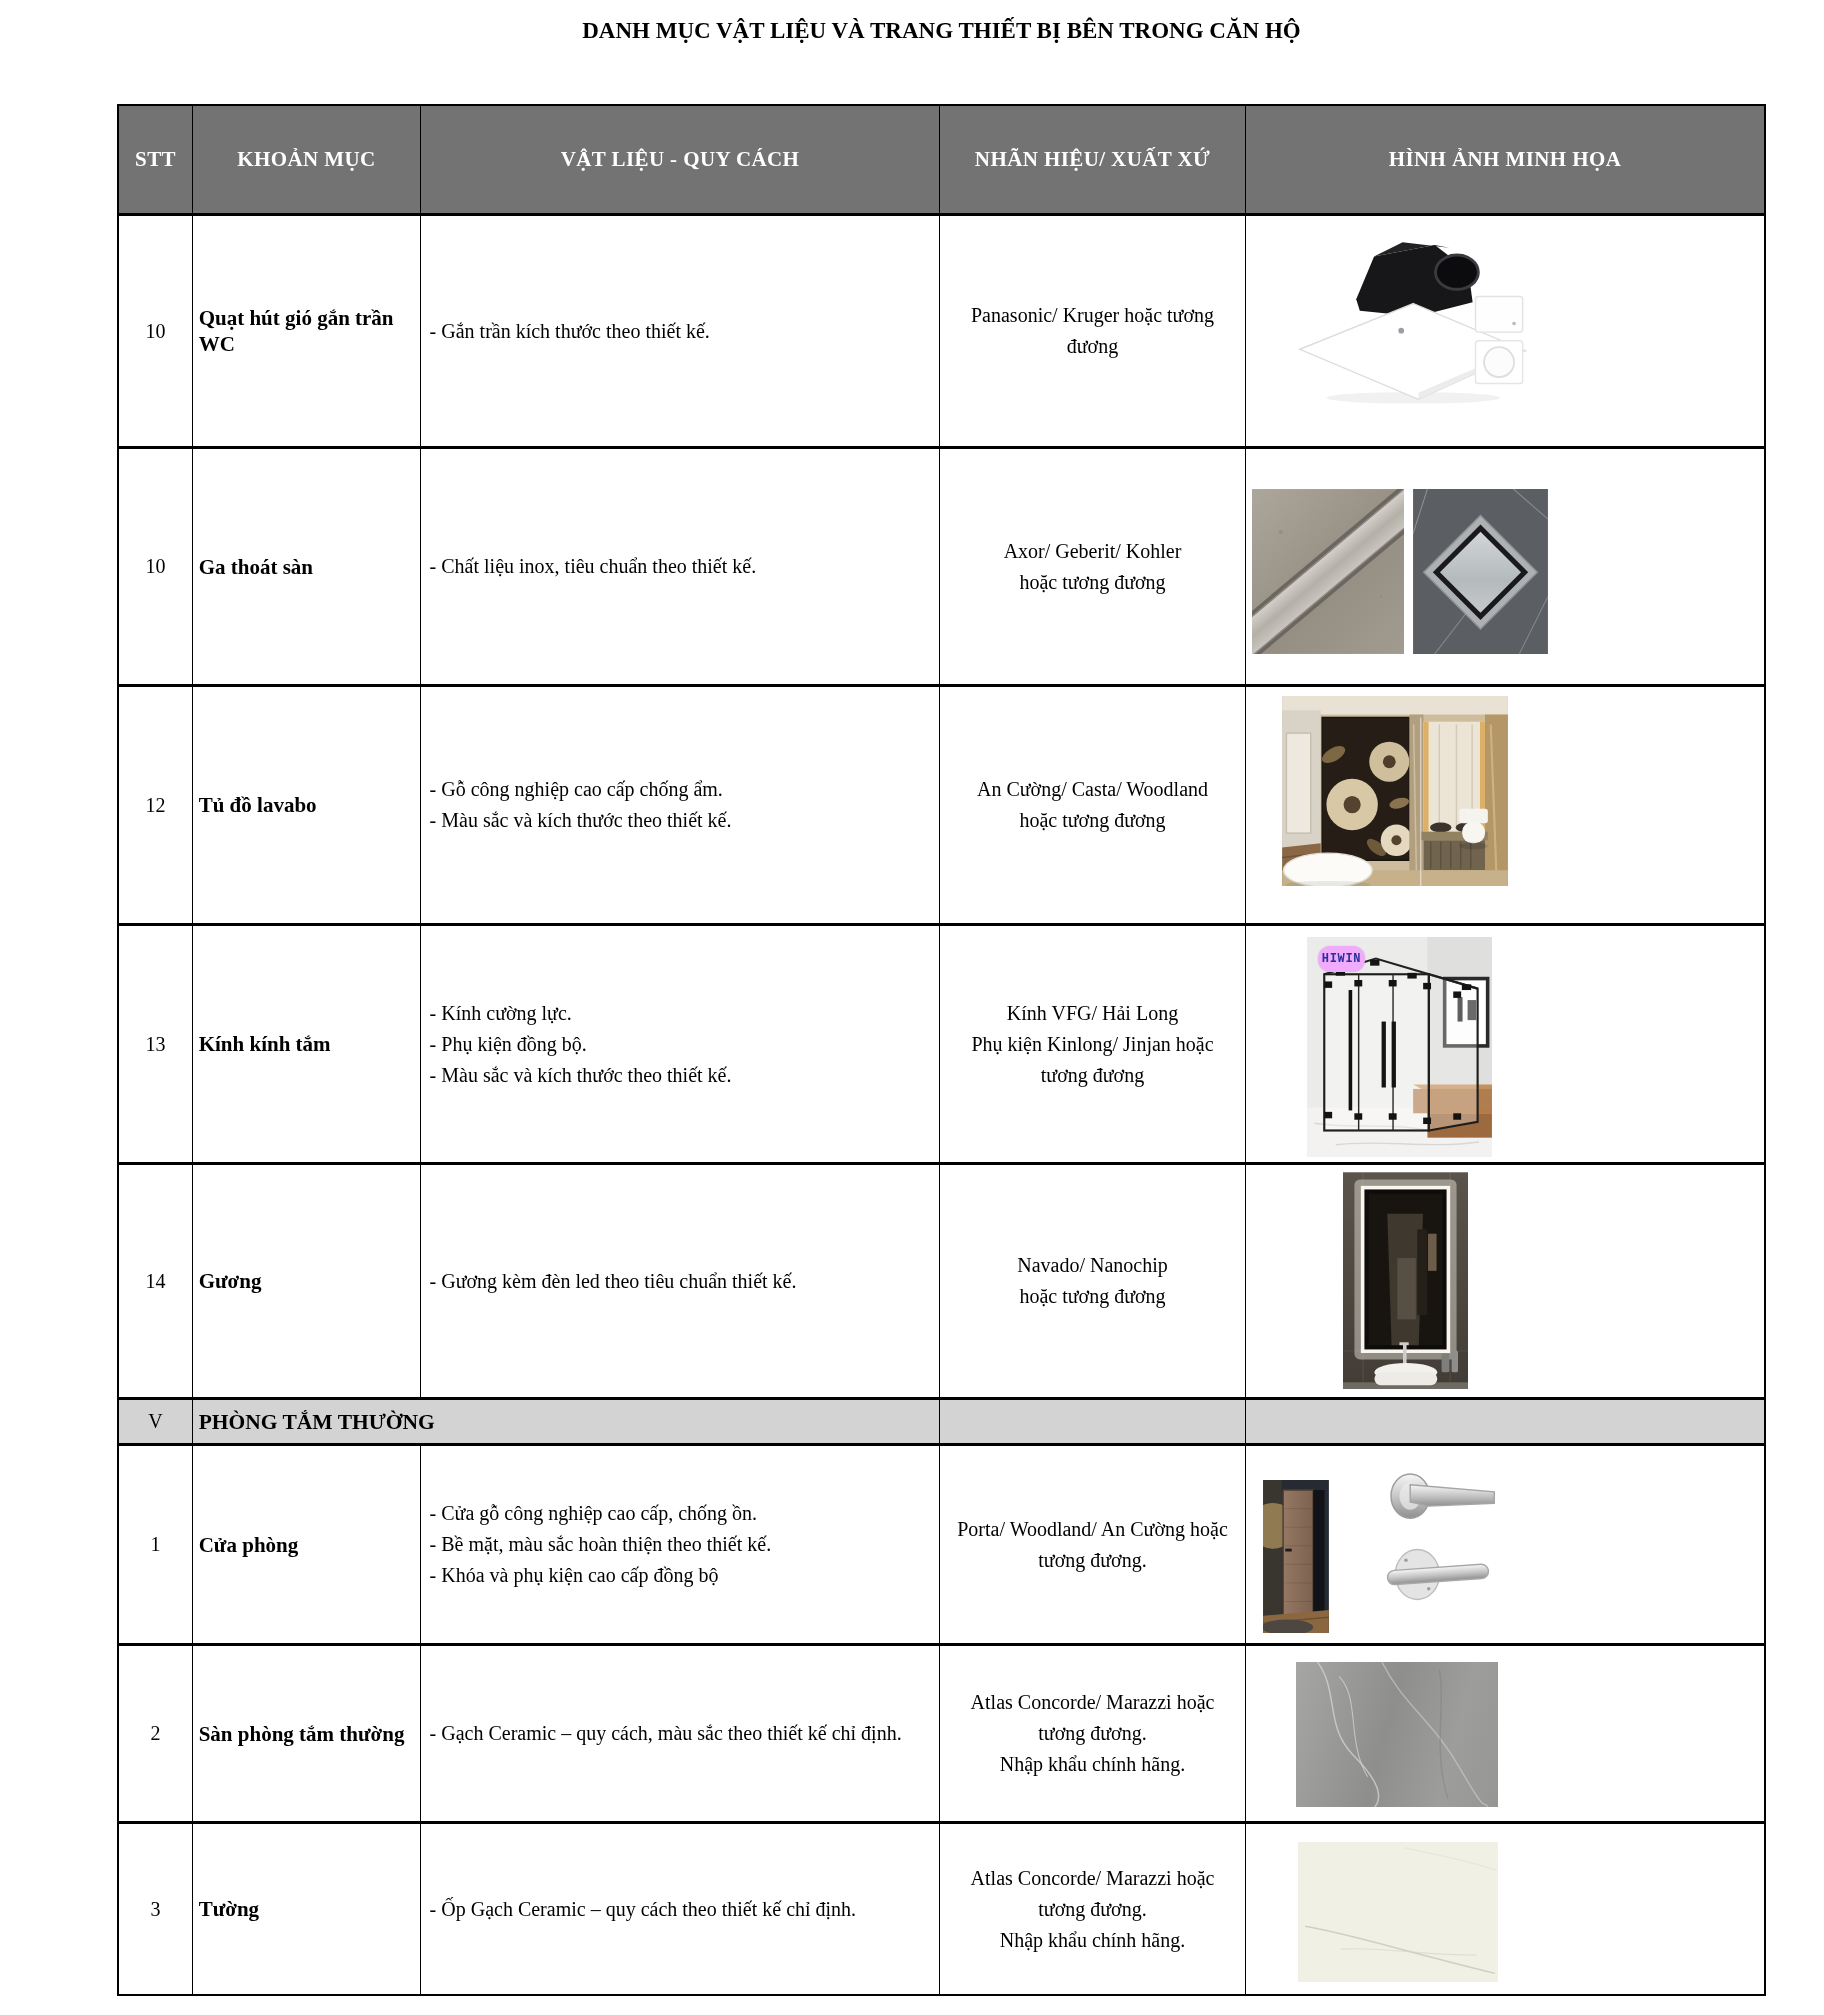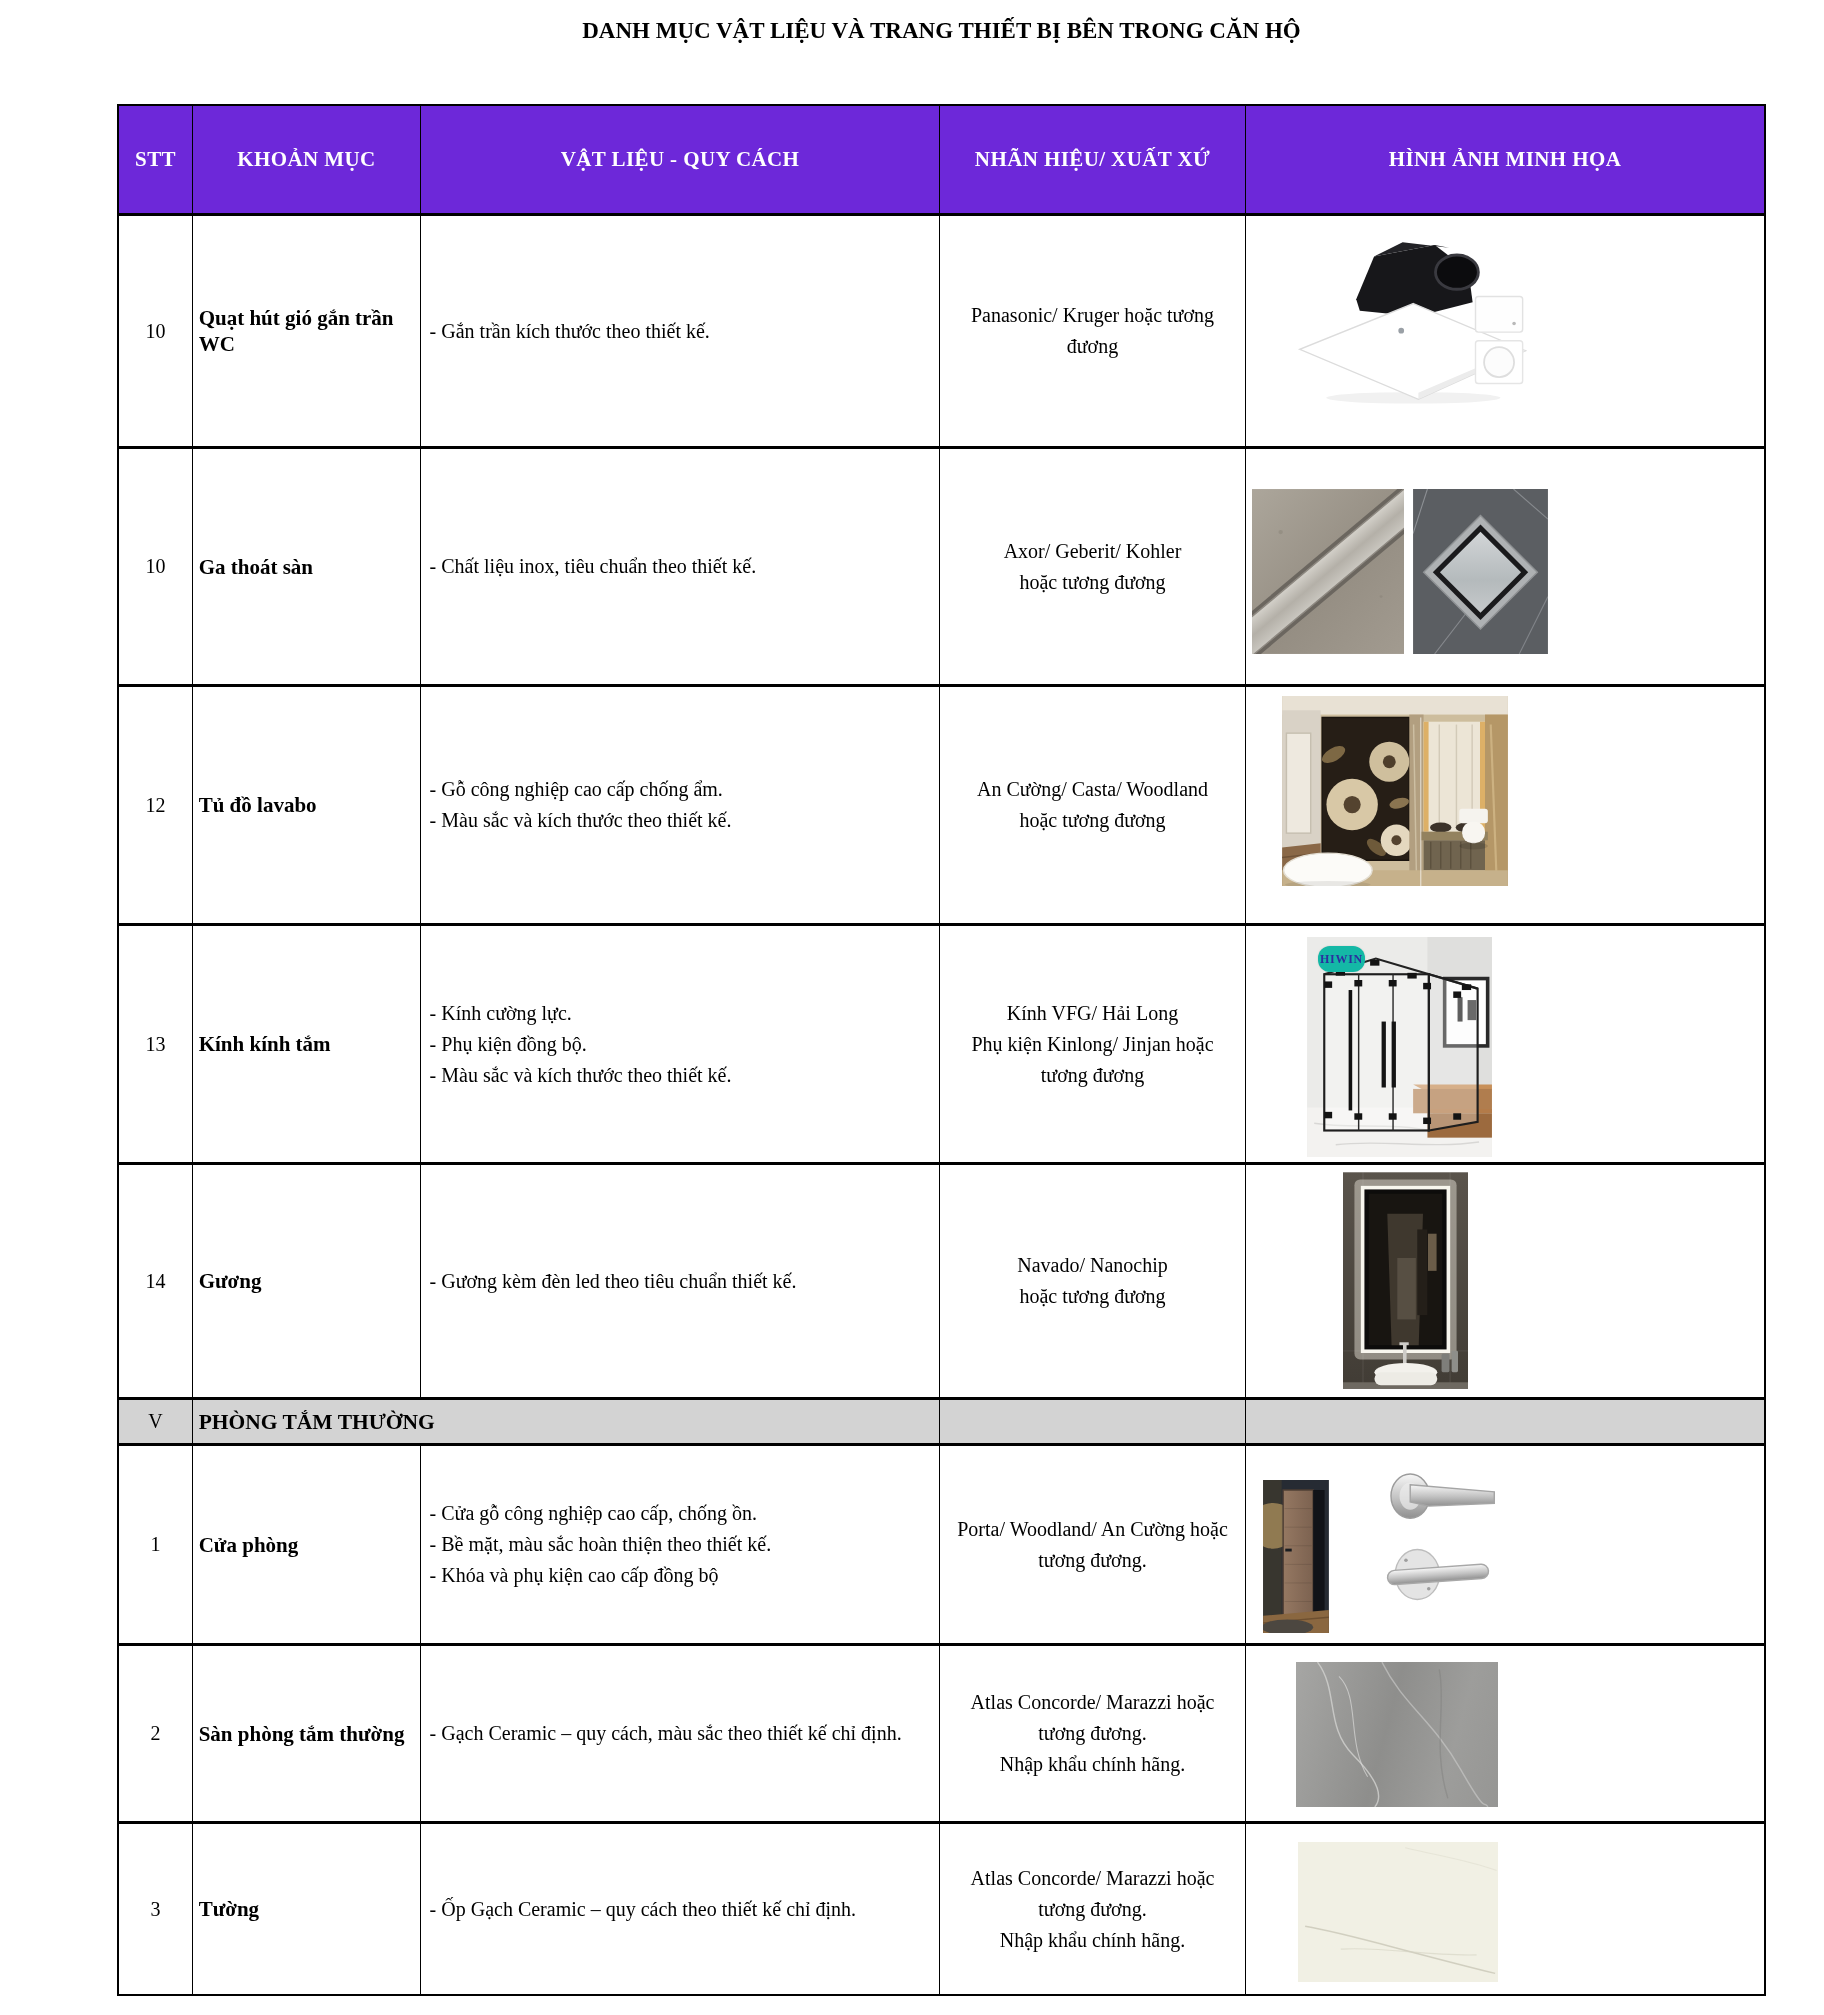--- a/index.html
+++ b/index.html
@@ -8,34 +8,34 @@
   .title{position:absolute;left:117px;top:17px;width:1649px;text-align:center;
          font-weight:bold;font-size:23px;line-height:27px;}
   .tbl{position:absolute;left:117px;top:104px;width:1649px;border:2.1px solid #000;box-sizing:border-box;}
   .row{display:grid;grid-template-columns:74px 228px 519px 306px 518px;
        border-bottom:3.6px solid #000;box-sizing:border-box;background:#fff;}
   .row.sec{grid-template-columns:74px 747px 306px 518px;background:#d3d3d3;}
   .row.last{border-bottom:none;}
   .cell{box-sizing:border-box;border-right:1.4px solid #000;position:relative;
         display:flex;flex-direction:column;justify-content:center;font-size:20px;line-height:31px;}
   .cell:last-child{border-right:none;}
-  .hrow{height:110px;background:#6d28d9;font-family:Liberation Serif, serif;}
+  .hrow{height:110px;background:#737373;font-family:Liberation Serif, serif;}
   .hrow .cell{color:#ffffff;font-weight:bold;font-size:21px;text-align:center;align-items:center;letter-spacing:0.4px;}
   .c-stt{align-items:center;text-align:left;}
   .c-cat{font-weight:bold;padding:0 5.7px;font-size:21px;line-height:26px;}
   .c-spec{padding:0 7.2px 0 8.6px;}
   .c-brand{text-align:center;align-items:center;padding:0 17px;}
   .c-img{display:block;}
   .sec .c-cat{font-size:21.5px;}
   .h-hd{height:110px}.h0{height:233px}.h1{height:238px}.h2{height:239px}
   .h3{height:239px}.h4{height:235px}.hs{height:46px}.h6{height:200px}
   .h7{height:178px}.h8{height:170px}
   .ph{position:absolute;}
-  .badge{position:absolute;left:72px;top:20px;width:47px;height:26px;border-radius:12px;background:#14b8a6;
-         color:#2b2f9e;font-family:Liberation Serif, serif;font-weight:bold;font-size:12px;
+  .badge{position:absolute;left:72px;top:20px;width:47px;height:26px;border-radius:12px;background:#f0abfc;
+         color:#2b2f9e;font-family:Liberation Mono, monospace;font-weight:bold;font-size:12px;
          display:flex;align-items:center;justify-content:center;letter-spacing:0.7px;box-shadow:0 0 2.1px rgba(0,0,0,.12);}
   .tile-gray{position:absolute;left:50px;top:15.7px;width:202px;height:145px;
              background:linear-gradient(105deg,#a6a6a4 0%,#8e8e8c 45%,#9d9d9b 75%,#969694 100%);}
   .tile-ivory{position:absolute;left:52px;top:18px;width:200px;height:140px;background:#f1f0e4;}
   svg{display:block;}
 </style>
 </head>
 <body>
 
 <div class="page">

